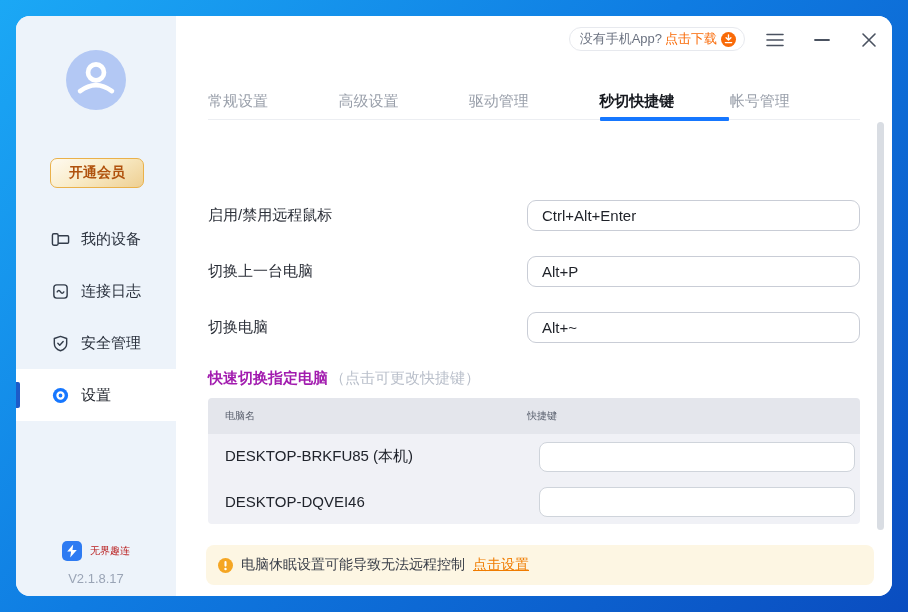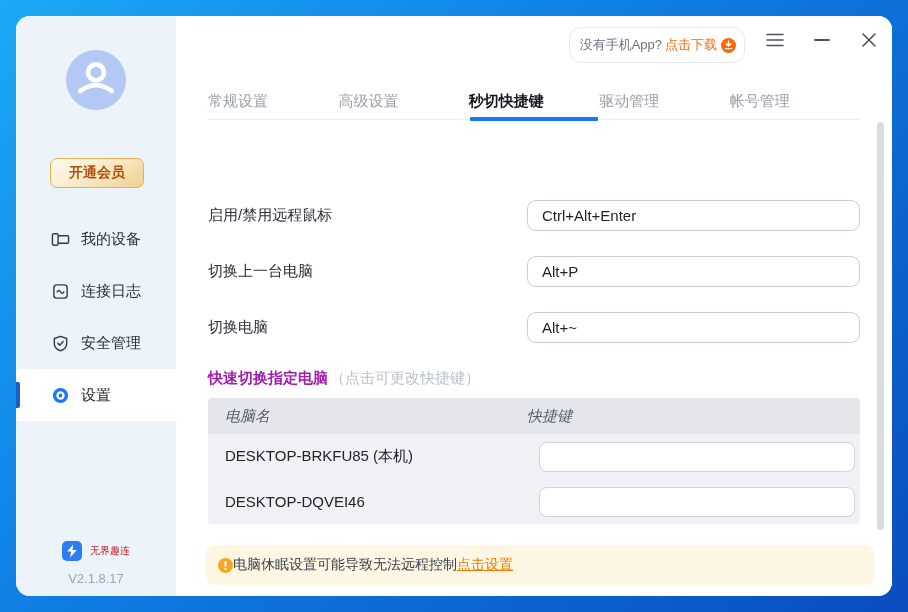--- a/index.html
+++ b/index.html
@@ -49,21 +49,21 @@
   .brand-name { font-size:10px; color:#b91c1c; font-weight:normal; }
   .version { position:absolute; bottom:10px; left:0; width:160px; text-align:center; font-size:13px; color:#9aa4b5; }
 
   
   .main { position:absolute; left:160px; top:0; right:0; bottom:0; background:#fff; }
 
   .title-icons { position:absolute; top:14px; right:13px; display:flex; align-items:center; gap:27px; }
   .title-icon { width:20px; height:20px; display:flex; align-items:center; justify-content:center; cursor:pointer; }
 
   .promo-pill {
-    position:absolute; top:11px; right:147px; height:36px;
+    position:absolute; top:11px; right:147px; height:24px;
     border:1px solid #e7e9ee; border-radius:12px; background:#fff;
     display:flex; align-items:center; gap:3px; padding:0 8px 0 10px;
     font-size:13px; cursor:pointer;
   }
   .promo-q { color:#6b7280; }
   .promo-a { color:#f96a07; }
   .dl-badge { width:15px; height:15px; border-radius:50%; background:#f96a07; display:flex; align-items:center; justify-content:center; margin-left:1px; }
 
   .tabs {
     position:absolute; left:32px; top:70px; width:652px; height:34px;
@@ -89,21 +89,21 @@
   }
   .row1 { top:128px; } .row2 { top:184px; } .row3 { top:240px; } .row4 { top:296px; }
 
   .section-label { position:absolute; left:32px; top:352px; height:20px; display:flex; align-items:center; font-size:15px; }
   .section-title { color:#a21caf; font-weight:bold; }
   .section-hint { color:#b9bfca; margin-left:2px; }
 
   .table { position:absolute; left:32px; top:382px; width:652px; }
   .thead {
     height:36px; background:#e4e6ec; border-radius:4px 4px 0 0;
-    display:flex; align-items:center; font-size:15px; color:#565d6b;font-style:italic;
+    display:flex; align-items:center; font-size:10px; color:#565d6b;
   }
   .col-name { width:319px; padding-left:17px; }
   .col-key  { flex:1; }
   .trow {
     height:45px; background:#f0f1f6; display:flex; align-items:center;
     font-size:15px; color:#20242c;gap:12px;
   }
   .trow:last-child { border-radius:0 0 4px 4px; }
   .trow-input {
     width:316px; height:30px; border:1px solid #cfd4db; border-radius:8px;
@@ -112,21 +112,21 @@
   }
 
   .scrollbar {
     position:absolute; right:8px; top:106px; width:7px; height:408px;
     background:#d9dde3; border-radius:4px; cursor:pointer;
   }
 
   .warning {
     position:absolute; left:30px; top:529px; width:668px; height:40px;
     background:#fdf6e3; border-radius:8px;
-    display:flex; align-items:center; gap:0; padding-left:12px; font-size:14px;
+    display:flex; align-items:center; gap:8px; padding-left:12px; font-size:14px;
   }
   .warning-text { color:#3a3f49; }
   .warning-link { color:#f07c00; text-decoration:underline; margin-left:0; cursor:pointer; }
 </style>
 </head>
 <body>
 
 <div class="stage">
   <div class="window">
 
@@ -218,22 +218,22 @@
         <span class="title-icon">
           <svg width="16" height="16" viewBox="0 0 16 16" stroke="#4a5260" stroke-width="1.6" stroke-linecap="round">
             <path d="M2 2 L14 14 M14 2 L2 14"></path>
           </svg>
         </span>
       </div>
 
       <div class="tabs">
         <div class="tab">常规设置</div>
         <div class="tab">高级设置</div>
+        <div class="tab">驱动管理</div>
         <div class="tab active">秒切快捷键</div>
-        <div class="tab">驱动管理</div>
         <div class="tab">帐号管理</div>
       </div>
 
       <div class="hk-row row2">
         <span class="hk-label">启用/禁用远程鼠标</span>
         <input class="hk-input" value="Ctrl+Alt+Enter" style="">
       </div>
       <div class="hk-row row3">
         <span class="hk-label">切换上一台电脑</span>
         <input class="hk-input" value="Alt+P" style="">

